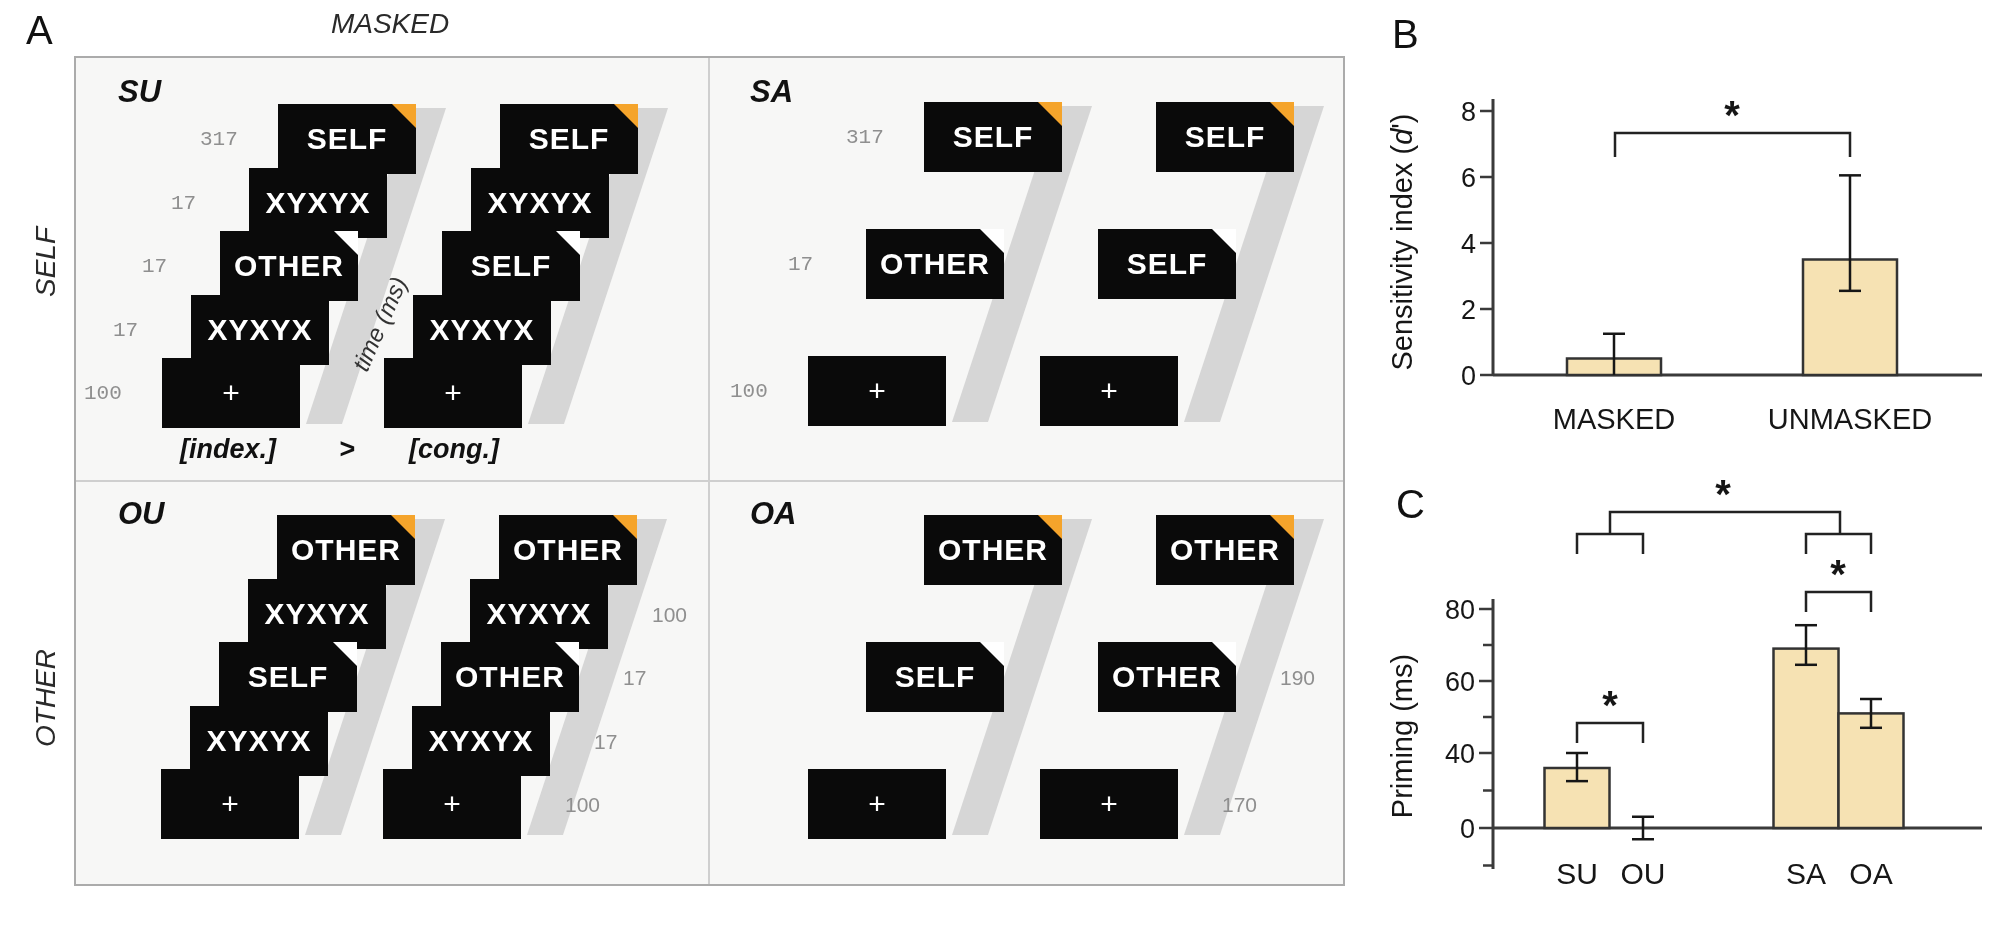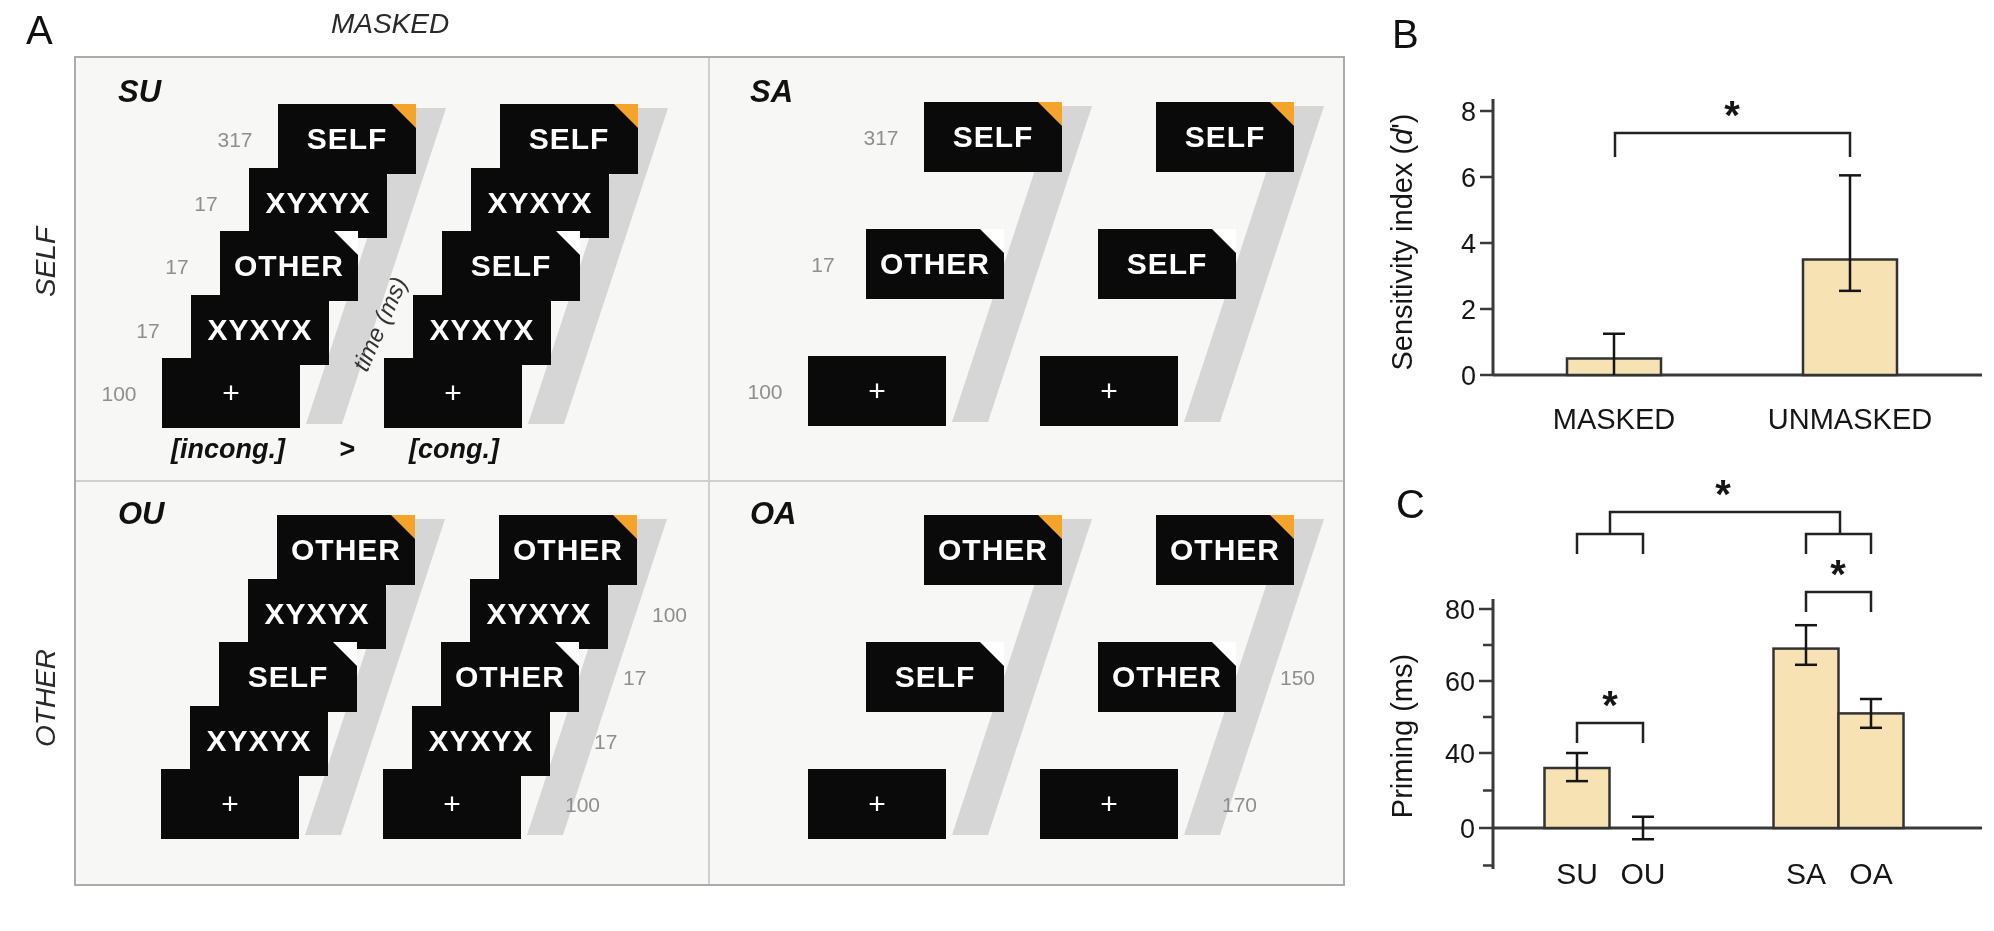--- a/index.html
+++ b/index.html
@@ -16,21 +16,21 @@
   .quad{position:absolute;}
   .quad-label{position:absolute;font-style:italic;font-weight:700;font-size:31px;color:#111;}
   .bandlayer{position:absolute;left:0;top:0;}
   .card{position:absolute;width:138px;height:70px;background:#0A0A0A;
         display:flex;align-items:center;justify-content:center;}
   .word{color:#ffffff;font-weight:600;font-size:30px;letter-spacing:1px;}
   .word.plus{font-weight:400;font-size:30px;letter-spacing:0;}
   .flap{position:absolute;top:0;right:0;width:24px;height:24px;
         clip-path:polygon(0 0,100% 0,100% 100%);}
   .dur{position:absolute;color:#8F8F8F;font-size:21px;}
-  .dur.left{width:70px;text-align:center;}
+  .dur.left{width:70px;text-align:left;font-family:Liberation Mono, monospace;}
   .footer-item{position:absolute;font-style:italic;font-weight:700;font-size:27px;color:#111;
                transform:translate(-50%,-50%);white-space:nowrap;}
   .timelabel{position:absolute;font-style:italic;font-size:24px;color:#333;
              transform:translate(-50%,-50%) rotate(-66deg);white-space:nowrap;}
   svg text{font-family:"Liberation Sans", sans-serif;}
 </style>
 </head>
 <body>
 
 <div class="stage">
@@ -85,21 +85,21 @@
           <div class="flap" style="background: rgb(255, 255, 255);"></div>
         </div>
         <div class="card" style="left: 395px; top: 110px; z-index: 7; background: rgb(10, 10, 10);">
           <span class="word">XYXYX</span>
         </div>
         <div class="card" style="left: 424px; top: 46px; z-index: 6; background: rgb(10, 10, 10);">
           <span class="word">SELF</span>
           <div class="flap" style="background: rgb(245, 164, 43);"></div>
         </div>
         <div class="timelabel" style="left: 304px; top: 266px;">time (ms)</div>
-        <div class="footer-item" style="left: 152px; top: 391px;">[incong.]</div>
+        <div class="footer-item" style="left: 152px; top: 391px;">[index.]</div>
         <div class="footer-item" style="left: 271px; top: 391px;">&gt;</div>
         <div class="footer-item" style="left: 378px; top: 391px;">[cong.]</div>
       </div>
       <div class="quad" style="position: absolute; left: 632px; top: 0px; width: 639px; height: 422px;">
         <div class="quad-label" style="left: 42px; top: 16px;">SA</div>
         <svg width="639" height="422" viewBox="0 0 639 422" class="bandlayer">
           <polygon points="244,364 280,364 384,48 348,48" fill="#D6D6D6"></polygon>
           <polygon points="476,364 512,364 616,48 580,48" fill="#D6D6D6"></polygon>
         </svg>
         <div class="card" style="left: 100px; top: 298px; z-index: 10; background: rgb(10, 10, 10);">
@@ -191,21 +191,21 @@
           <div class="flap" style="background: rgb(245, 164, 43);"></div>
         </div>
         <div class="card" style="left: 332px; top: 289px; z-index: 10; background: rgb(10, 10, 10);">
           <span class="word plus">+</span>
         </div>
         <div class="dur" style="left: 514px; top: 313px;">170</div>
         <div class="card" style="left: 390px; top: 162px; z-index: 8; background: rgb(10, 10, 10);">
           <span class="word">OTHER</span>
           <div class="flap" style="background: rgb(255, 255, 255);"></div>
         </div>
-        <div class="dur" style="left: 572px; top: 186px;">150</div>
+        <div class="dur" style="left: 572px; top: 186px;">190</div>
         <div class="card" style="left: 448px; top: 35px; z-index: 6; background: rgb(10, 10, 10);">
           <span class="word">OTHER</span>
           <div class="flap" style="background: rgb(245, 164, 43);"></div>
         </div>
       </div>
     </div>
 
   <svg id="charts" width="614" height="931" viewBox="0 0 614 931" style="position:absolute;left:1380px;top:0;">
       <line x1="113" y1="99" x2="113" y2="375" stroke="#3A3A3A" stroke-width="3"></line>
       <line x1="113" y1="375" x2="602" y2="375" stroke="#3A3A3A" stroke-width="3"></line>

